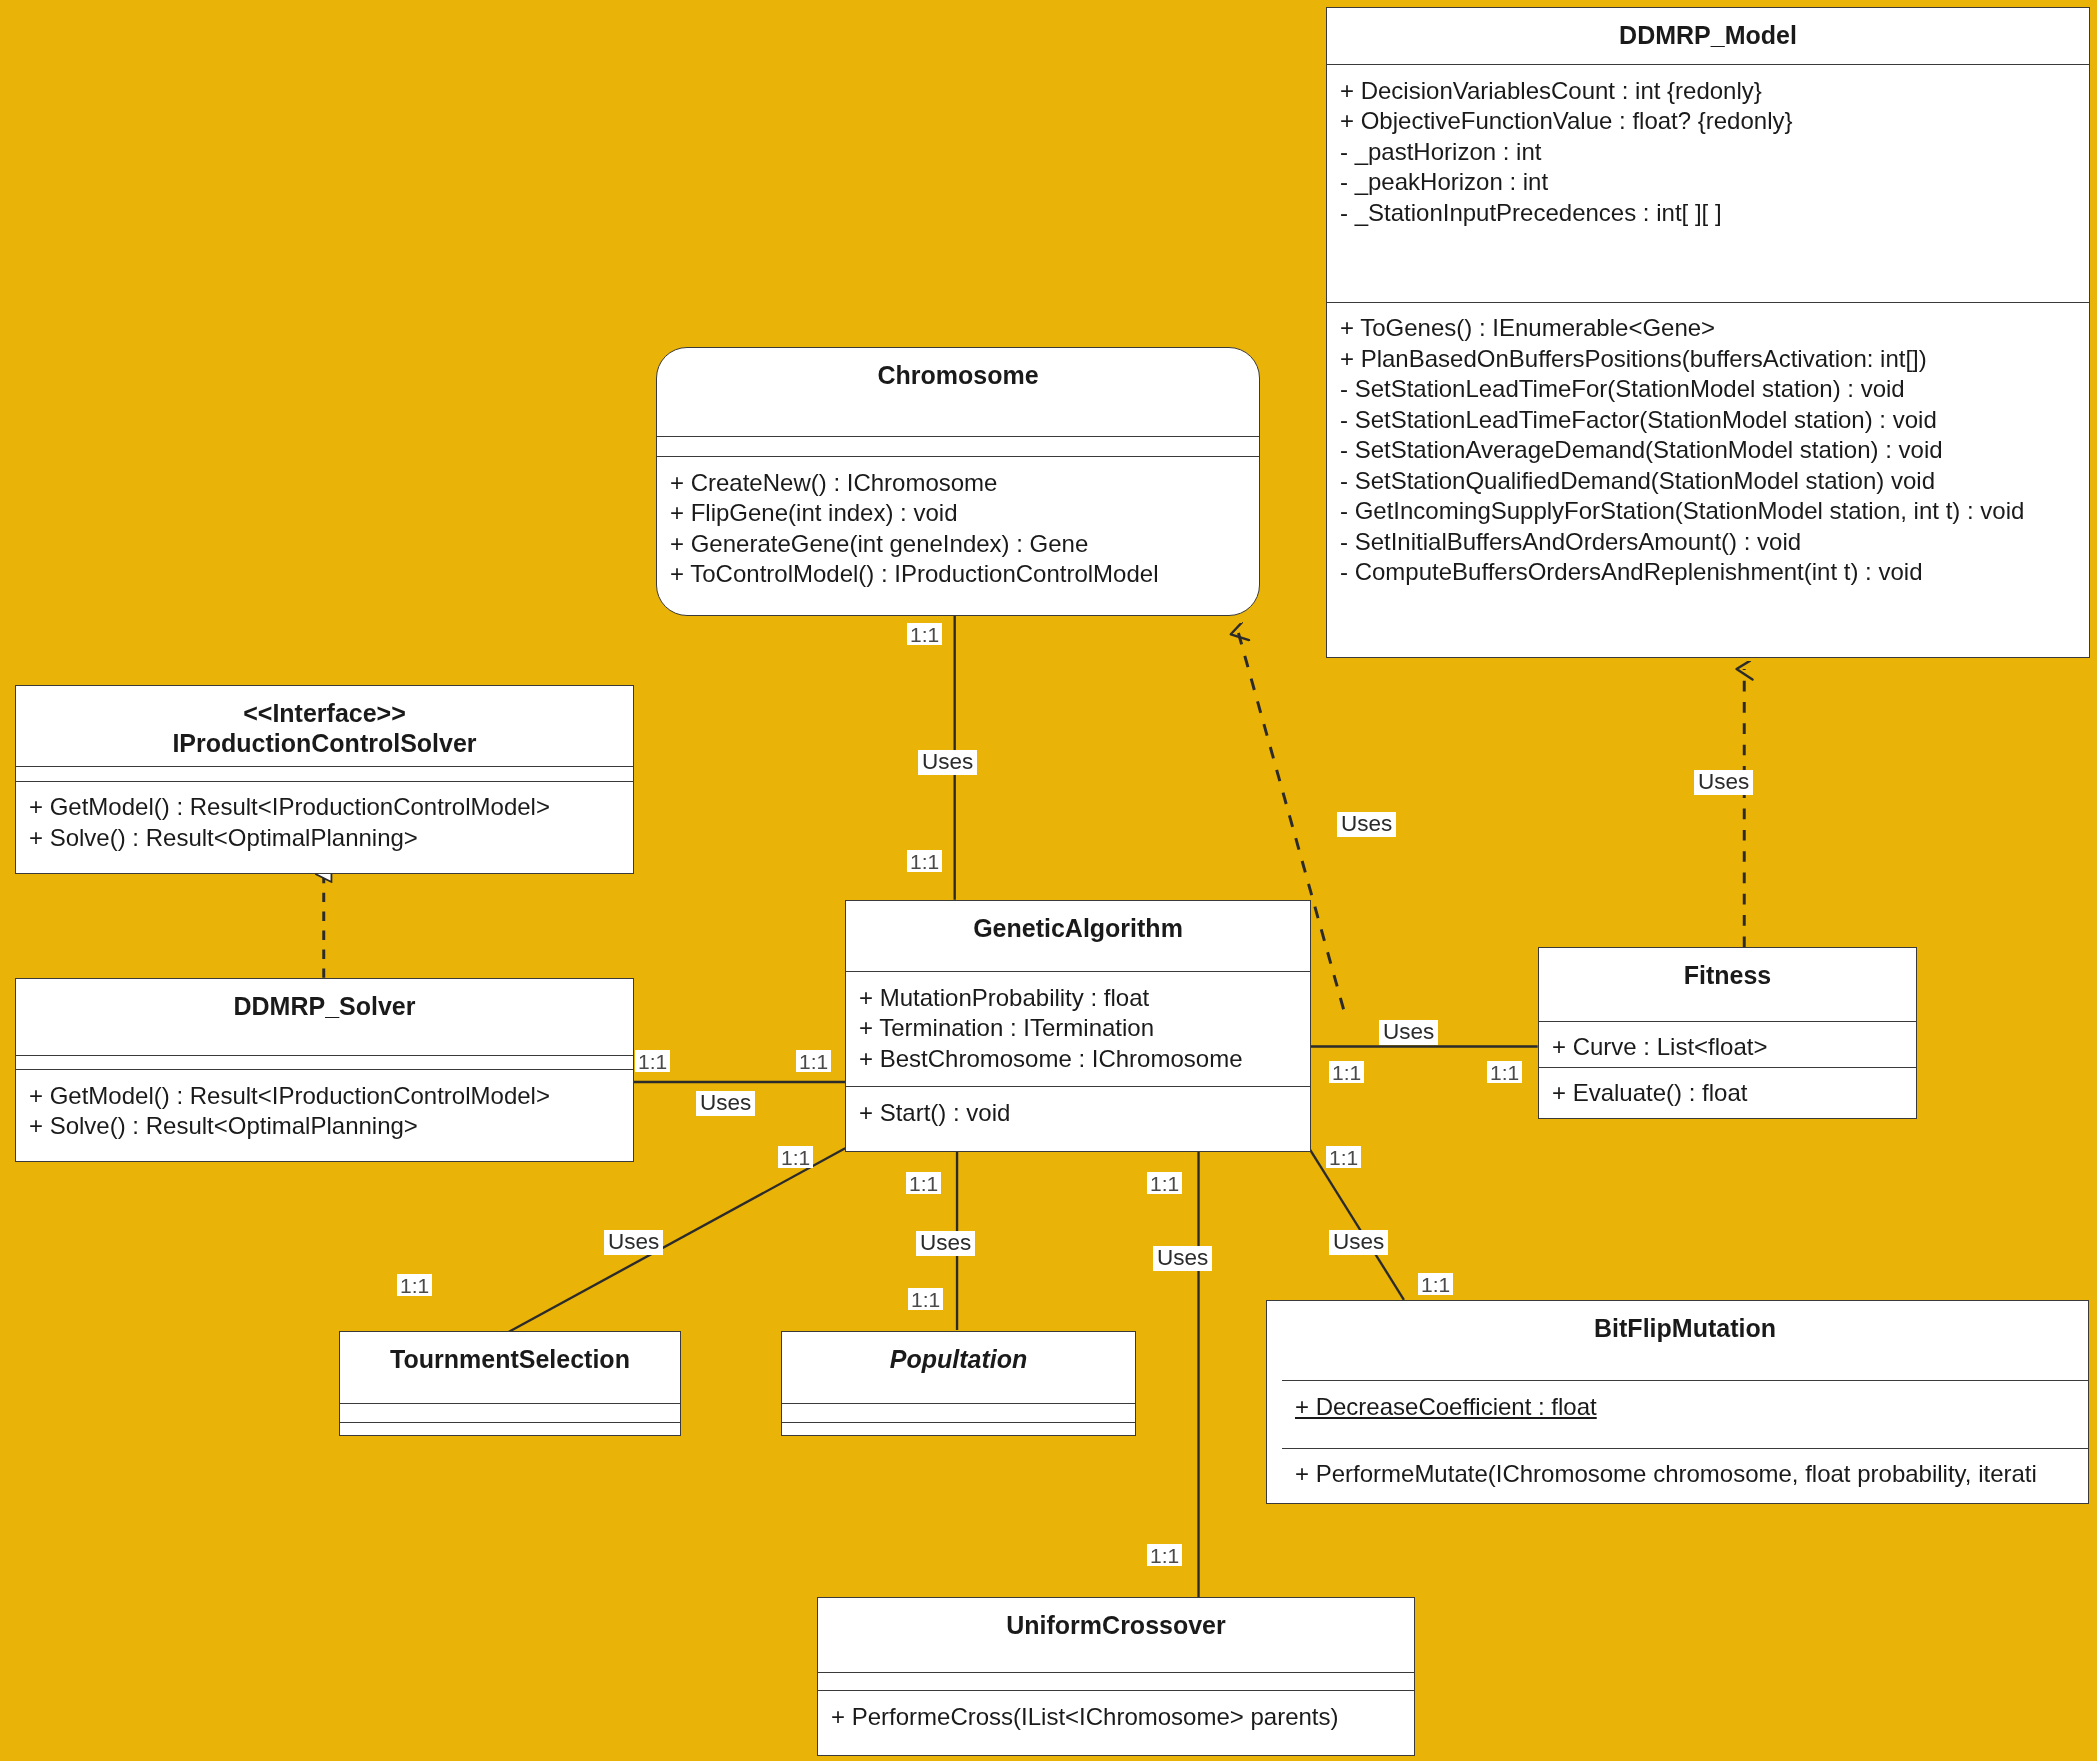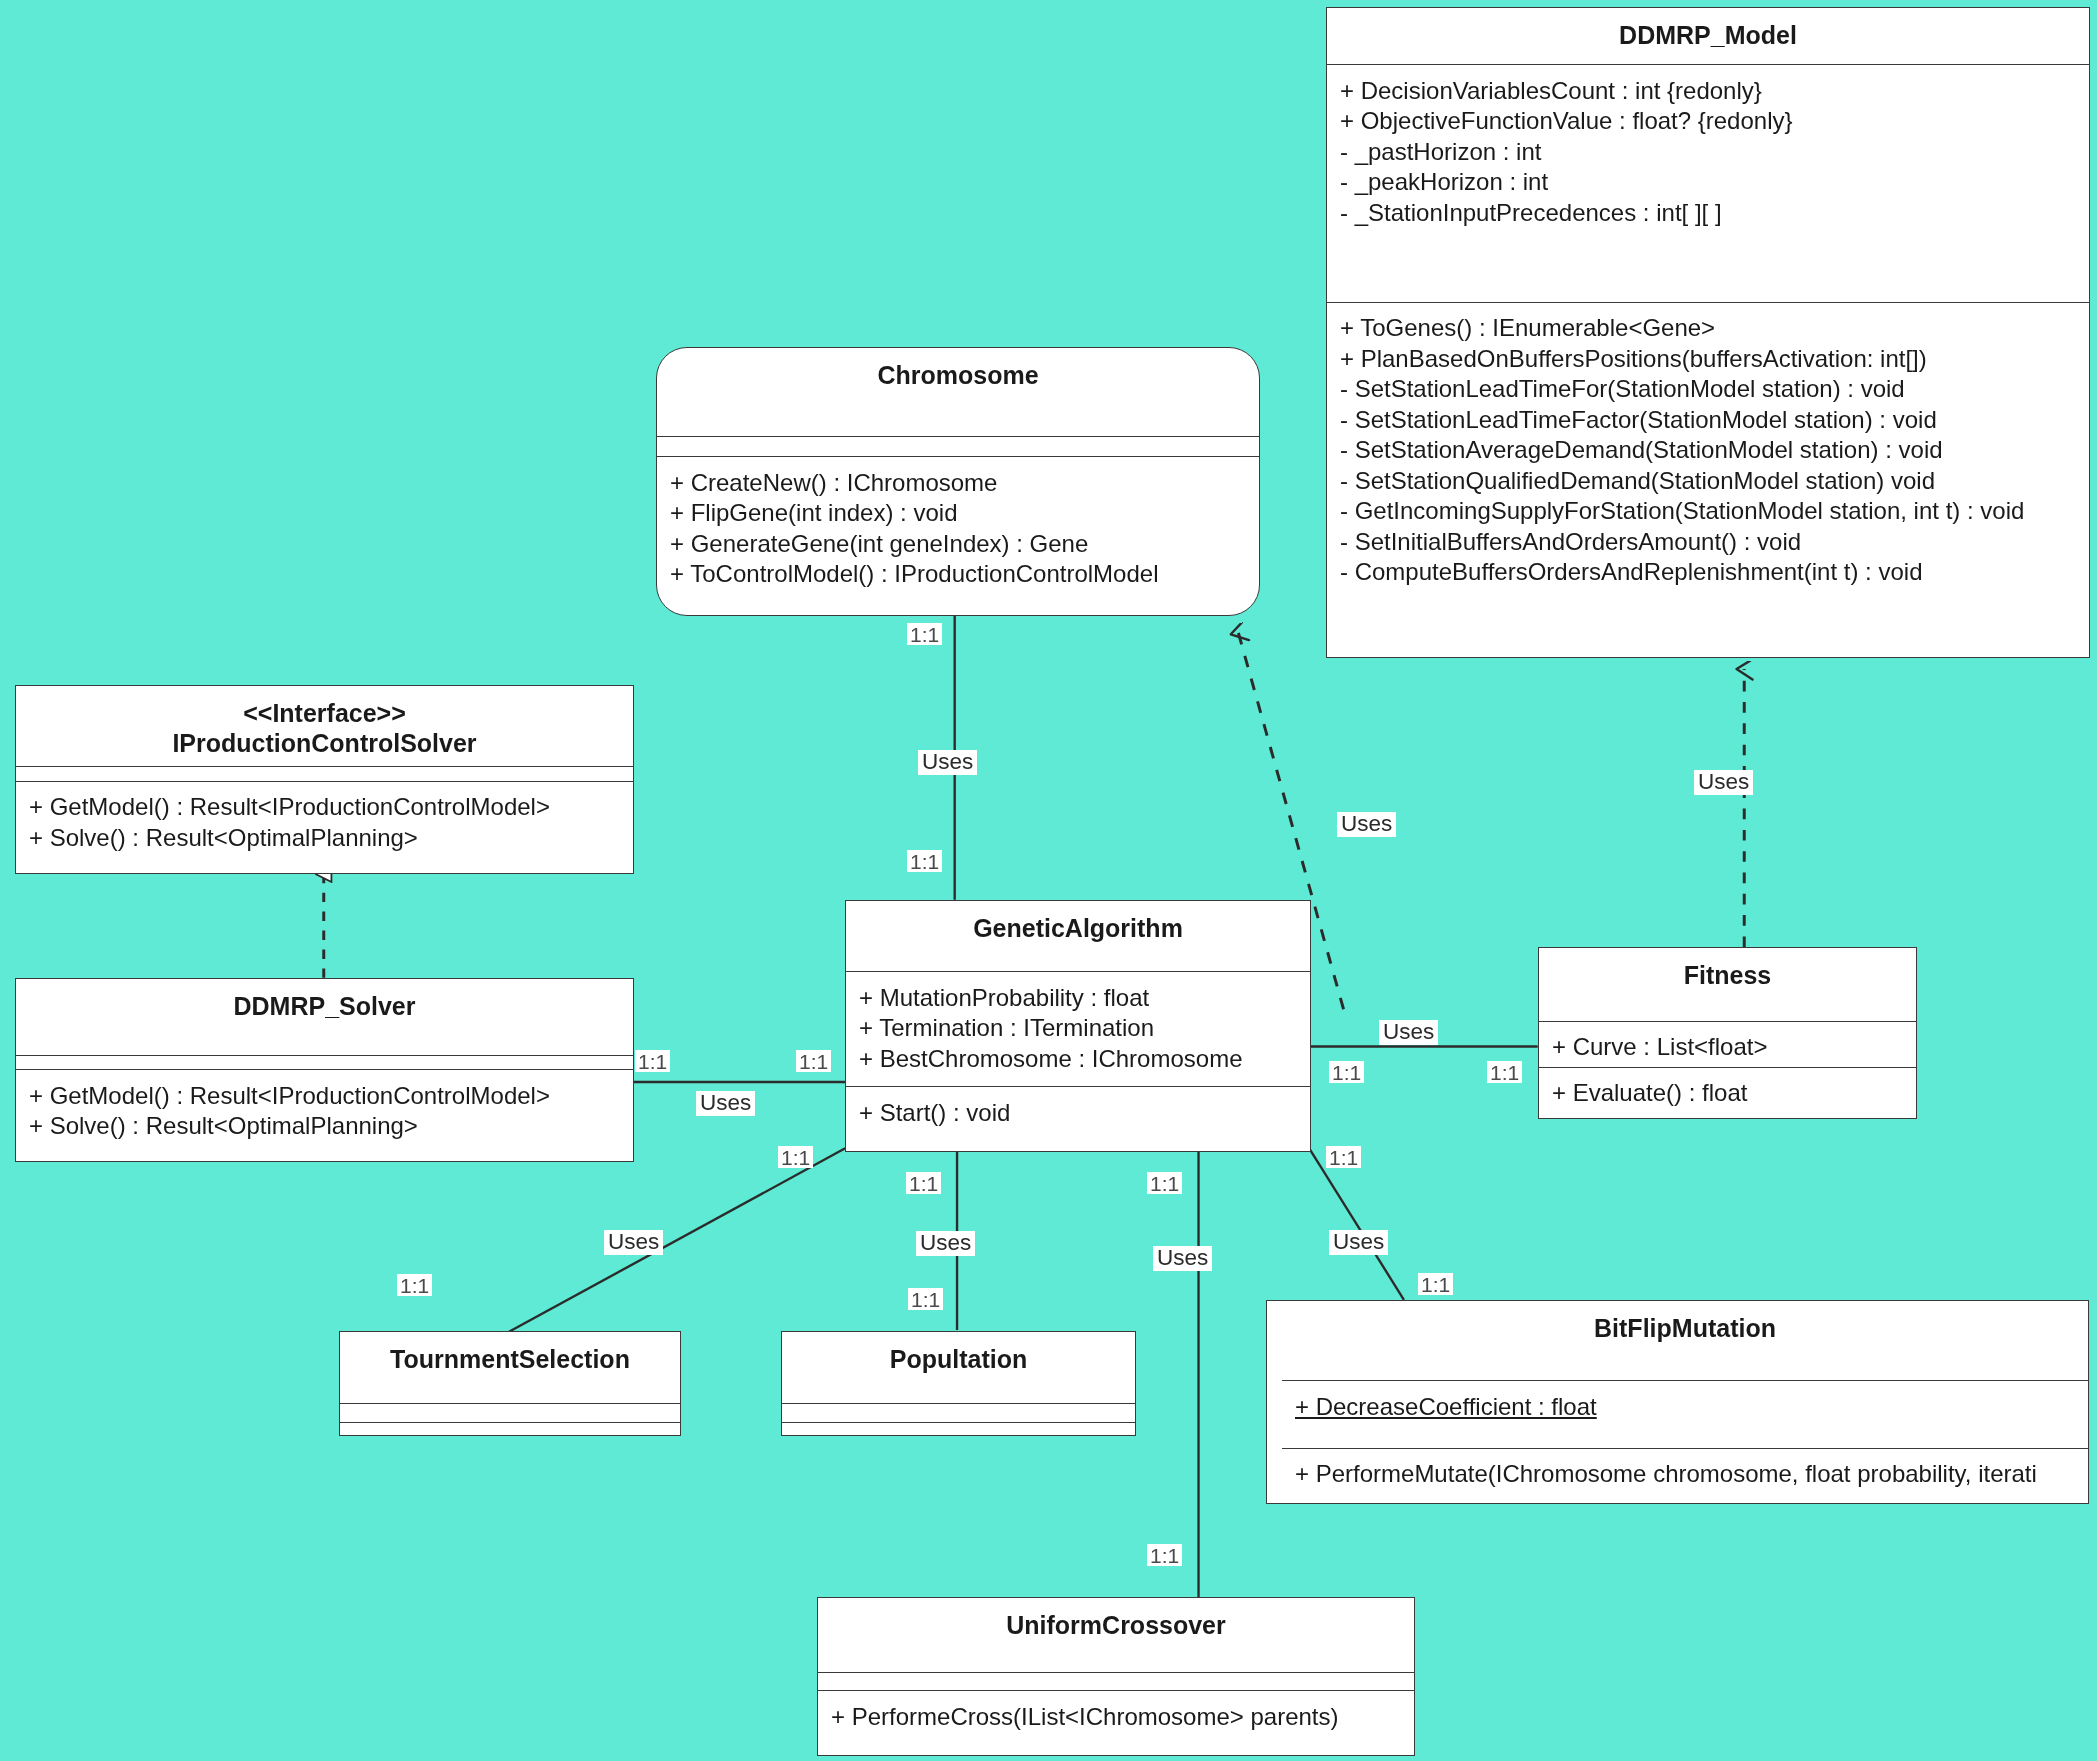--- a/index.html
+++ b/index.html
@@ -5,21 +5,21 @@
 <style>
   html, body {
     margin: 0;
     padding: 0;
     background: #ffffff;
   }
   #diagram {
     position: relative;
     width: 2097px;
     height: 1761px;
-    background: #5eead4;
+    background: #eab308;
     font-family: "Liberation Sans", sans-serif;
     color: #1a1a1a;
     overflow: hidden;
   }
   #wires {
     position: absolute;
     left: 0; top: 0;
     width: 2097px;
     height: 1761px;
     pointer-events: none;
@@ -235,21 +235,21 @@
   <div class="uml-class" style="left:339px; top:1331px; width:342px; height:105px;">
     <div class="uml-header" style="height:71px;">
       <div class="uml-name">TournmentSelection</div>
     </div>
     <div class="uml-sep"></div>
     <div class="uml-compartment empty" style="height:6px;"></div>
     <div class="uml-sep"></div>
     <div class="uml-compartment empty"></div>
   </div>
 
-  <div class="uml-class" style="left:781px; top:1331px; width:355px; height:105px;">
+  <div class="uml-class" style="left:781px; top:1331px; width:355px; height:105px;font-style:italic;">
     <div class="uml-header" style="height:71px;">
       <div class="uml-name">Popultation</div>
     </div>
     <div class="uml-sep"></div>
     <div class="uml-compartment empty" style="height:6px;"></div>
     <div class="uml-sep"></div>
     <div class="uml-compartment empty"></div>
   </div>
 
   <div class="uml-class" style="left:1266px; top:1300px; width:823px; height:204px;padding-left:15px;">

